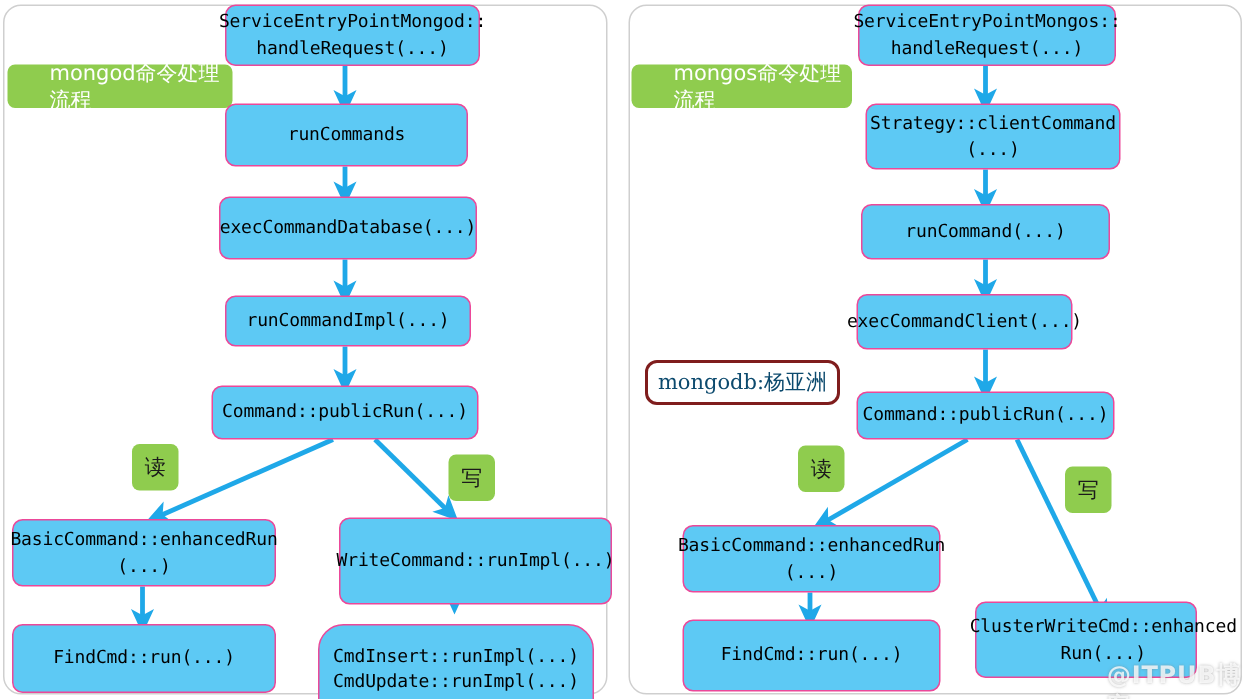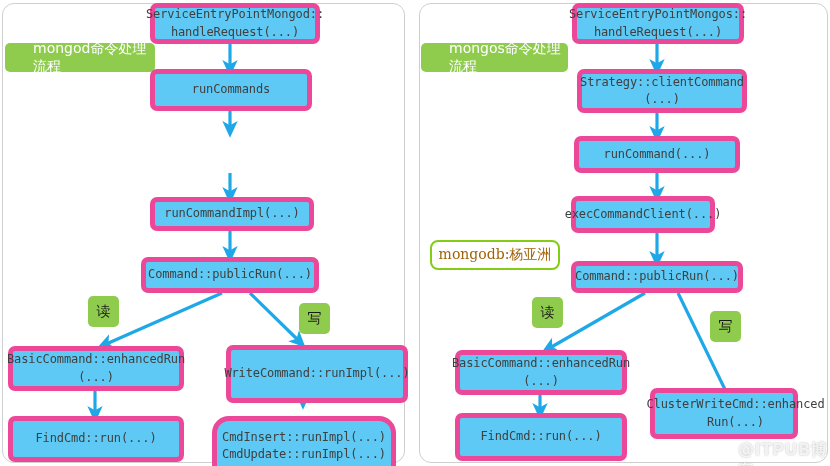--- a/index.html
+++ b/index.html
@@ -28,28 +28,28 @@
   svg.edges {
     position: absolute;
     left: 0; top: 0;
     width: 830px; height: 466px;
     pointer-events: none;
   }
 
   .node {
     position: absolute;
     background: #5dc9f4;
-    border: 5px solid #ec4899;
+    border: 1px solid #ec4899;
     border-radius: 7px;
     box-sizing: border-box;
     display: flex;
     align-items: center;
     justify-content: center;
     text-align: center;
-    color: #404040;
+    color: #000000;
     font-size: 12px;
     line-height: 1.32;
     letter-spacing: -0.1px;
     white-space: pre-line;
     padding: 2px 4px;
   }
   .node.multiline { line-height: 1.45; }
 
   .tag-green {
     position: absolute;
@@ -70,29 +70,29 @@
   .tag-green.title {
     color: #ffffff;
     font-size: 14px;
     justify-content: flex-start;
     padding-left: 28px;
   }
 
   .author-box {
     position: absolute;
     background: #ffffff;
-    border: 2px solid #84cc16;
+    border: 2px solid #7f1d1d;
     border-radius: 8px;
     box-sizing: border-box;
     display: flex;
     align-items: center;
     justify-content: center;
     font-family: "DejaVu Serif", "Liberation Serif", serif;
     font-size: 14px;
-    color: #a16207;
+    color: #0c4a6e;
   }
 
   .watermark {
     position: absolute;
     color: rgba(255,255,255,0.78);
     font-family: "DejaVu Sans", "Liberation Sans", sans-serif;
     font-size: 16px;
     font-weight: bold;
     letter-spacing: 0.5px;
     text-shadow: 0 0 2px rgba(120,120,120,0.55);
@@ -139,20 +139,21 @@
     </g>
   </svg>
 
   <div class="tag-green title" style="left:5px; top:43px; width:150px; height:29px;">mongod命令处理流程</div>
 
   <div class="node multiline" style="left:150px; top:3px; width:170px; height:41px;">ServiceEntryPointMongod::
 handleRequest(...)</div>
 
   <div class="node" style="left:150px; top:69px; width:162px; height:42px;">runCommands</div>
 
+  <div class="node" style="left:146px; top:131px; width:172px; height:42px;">execCommandDatabase(...)</div>
 
   <div class="node" style="left:150px; top:197px; width:164px; height:34px;">runCommandImpl(...)</div>
 
   <div class="node" style="left:141px; top:257px; width:178px; height:36px;">Command::publicRun(...)</div>
 
   <div class="tag-green cn" style="left:88px; top:296px; width:31px; height:31px;">读</div>
 
   <div class="tag-green cn" style="left:299px; top:303px; width:31px; height:31px;">写</div>
 
   <div class="node multiline" style="left:8px; top:346px; width:176px; height:45px;">BasicCommand::enhancedRun
@@ -184,18 +185,18 @@
 
   <div class="tag-green cn" style="left:532px; top:297px; width:31px; height:31px;">读</div>
 
   <div class="tag-green cn" style="left:710px; top:311px; width:31px; height:31px;">写</div>
 
   <div class="node multiline" style="left:455px; top:350px; width:172px; height:45px;">BasicCommand::enhancedRun
 (...)</div>
 
   <div class="node" style="left:455px; top:413px; width:172px; height:48px;">FindCmd::run(...)</div>
 
-  <div class="node multiline" style="left:650px; top:388px; width:148px; height:51px;padding-left:27px;">ClusterWriteCmd::enhanced
+  <div class="node multiline" style="left:650px; top:401px; width:148px; height:51px;padding-left:27px;">ClusterWriteCmd::enhanced
 Run(...)</div>
 
   <div class="watermark" style="left:738px; top:440px;">@ITPUB博客</div>
 
 </div>
 
 </body></html>

